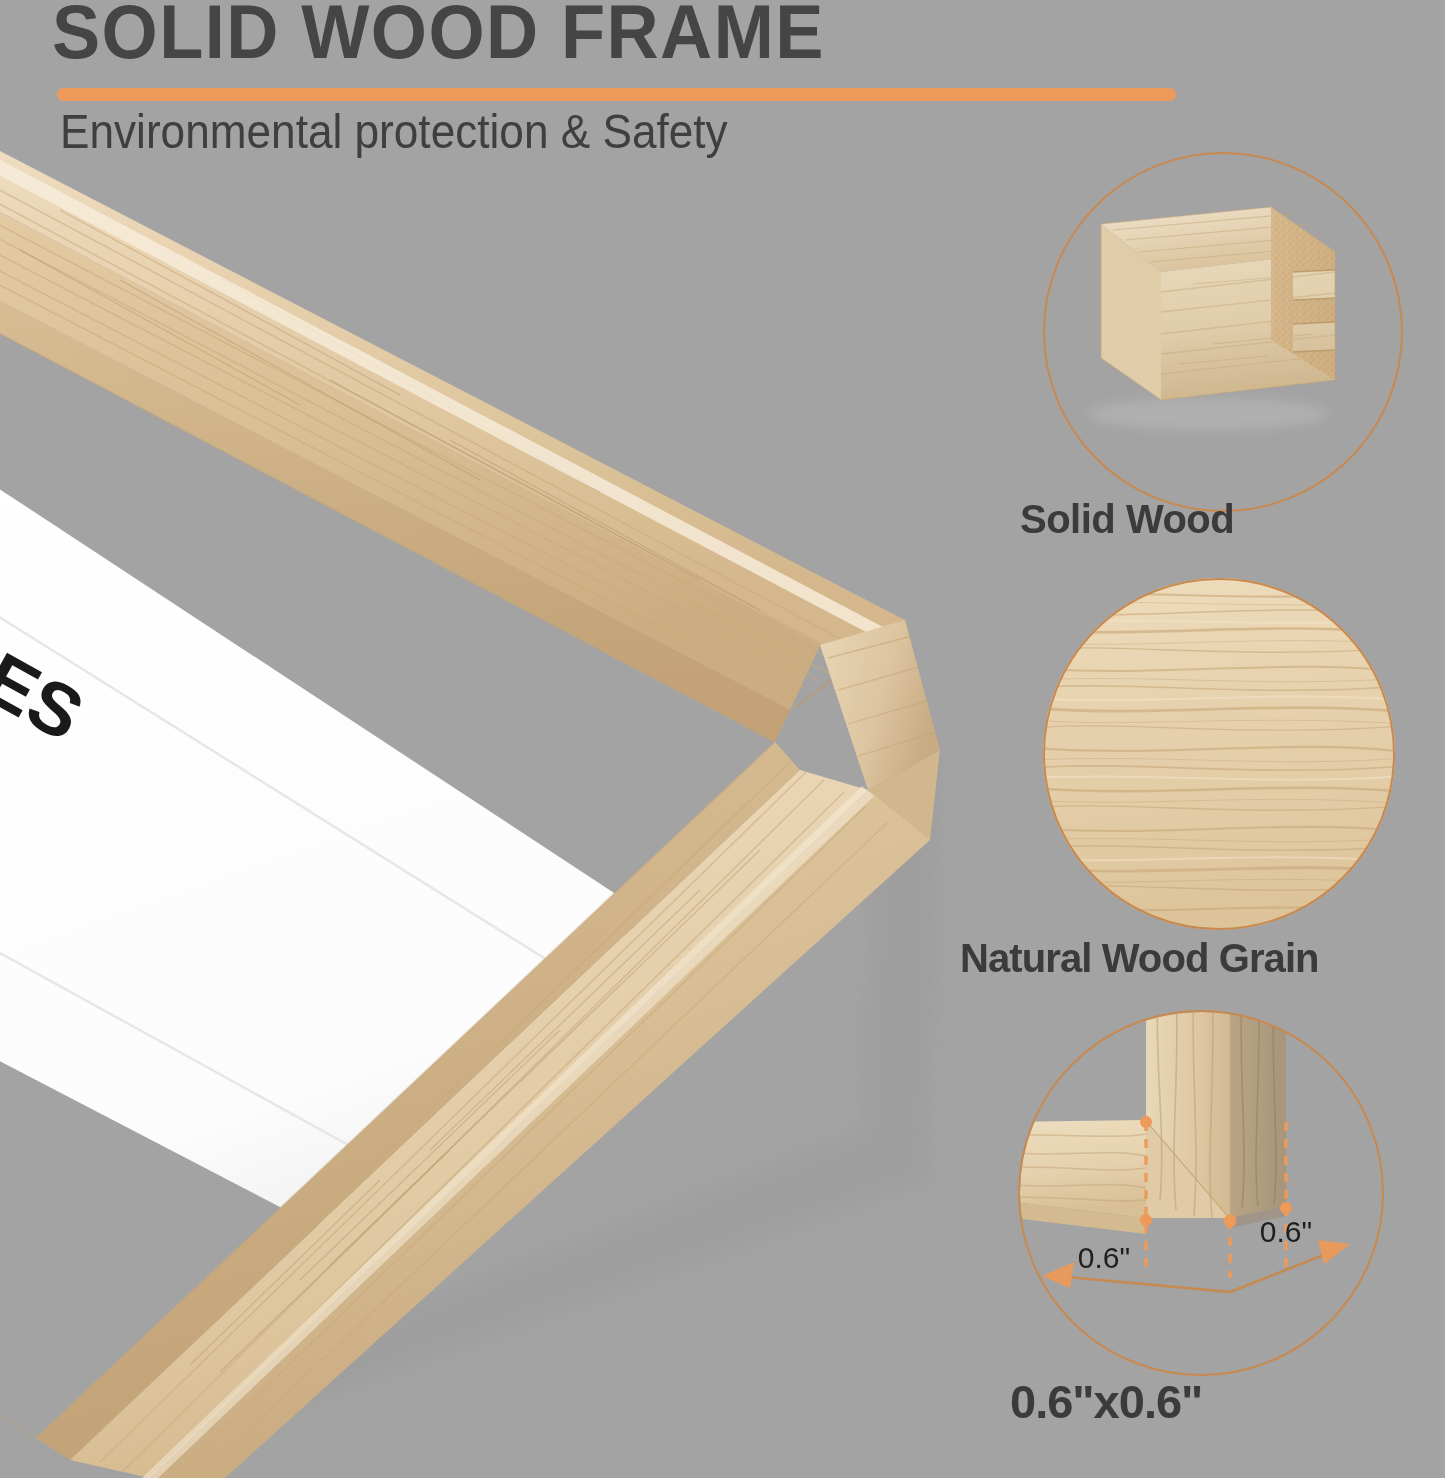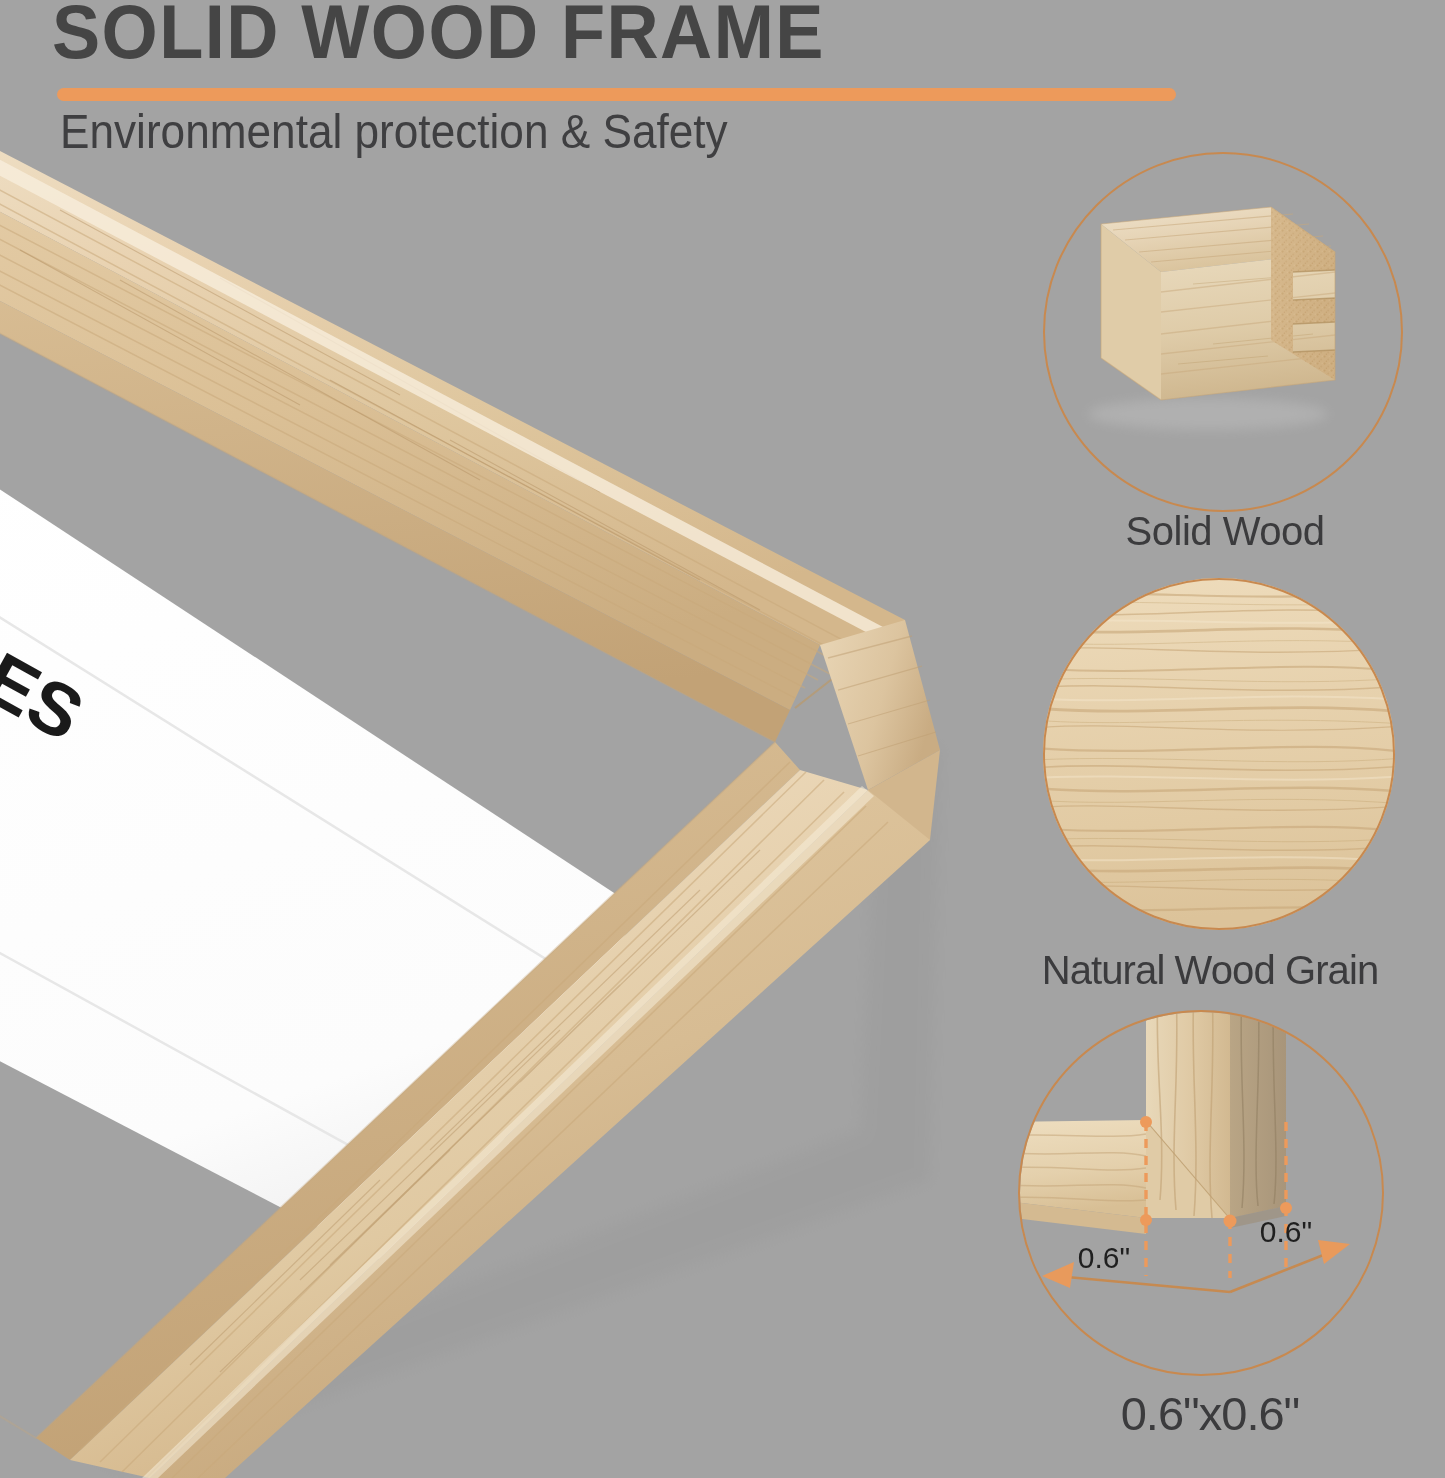--- a/index.html
+++ b/index.html
@@ -67,27 +67,25 @@
 
   .circle-outline {
     position: absolute;
     border-radius: 50%;
     border: 2.5px solid #C8894F;
     box-sizing: border-box;
   }
 
   .callout-label {
     position: absolute;
-    text-align: center;
     font-family: "Liberation Sans", sans-serif;
-    font-weight: 400;
+    font-weight: 700;
     color: #3b3b3d;
     white-space: nowrap;
     line-height: 1;
-    margin-top: 12px;
   }
 
   
   #c1-circle { left: 1043px; top: 152px; width: 360px; height: 360px; }
   #c1-art    { position: absolute; left: 1043px; top: 152px; width: 360px; height: 360px; }
   #c1-label  { left: 1020px; top: 499px; width: 410px; font-size: 40px; letter-spacing: -0.5px; }
 
   
   #c2-circle { left: 1043px; top: 578px; width: 352px; height: 352px; }
   #c2-art    { position: absolute; left: 1043px; top: 578px; width: 352px; height: 352px;

